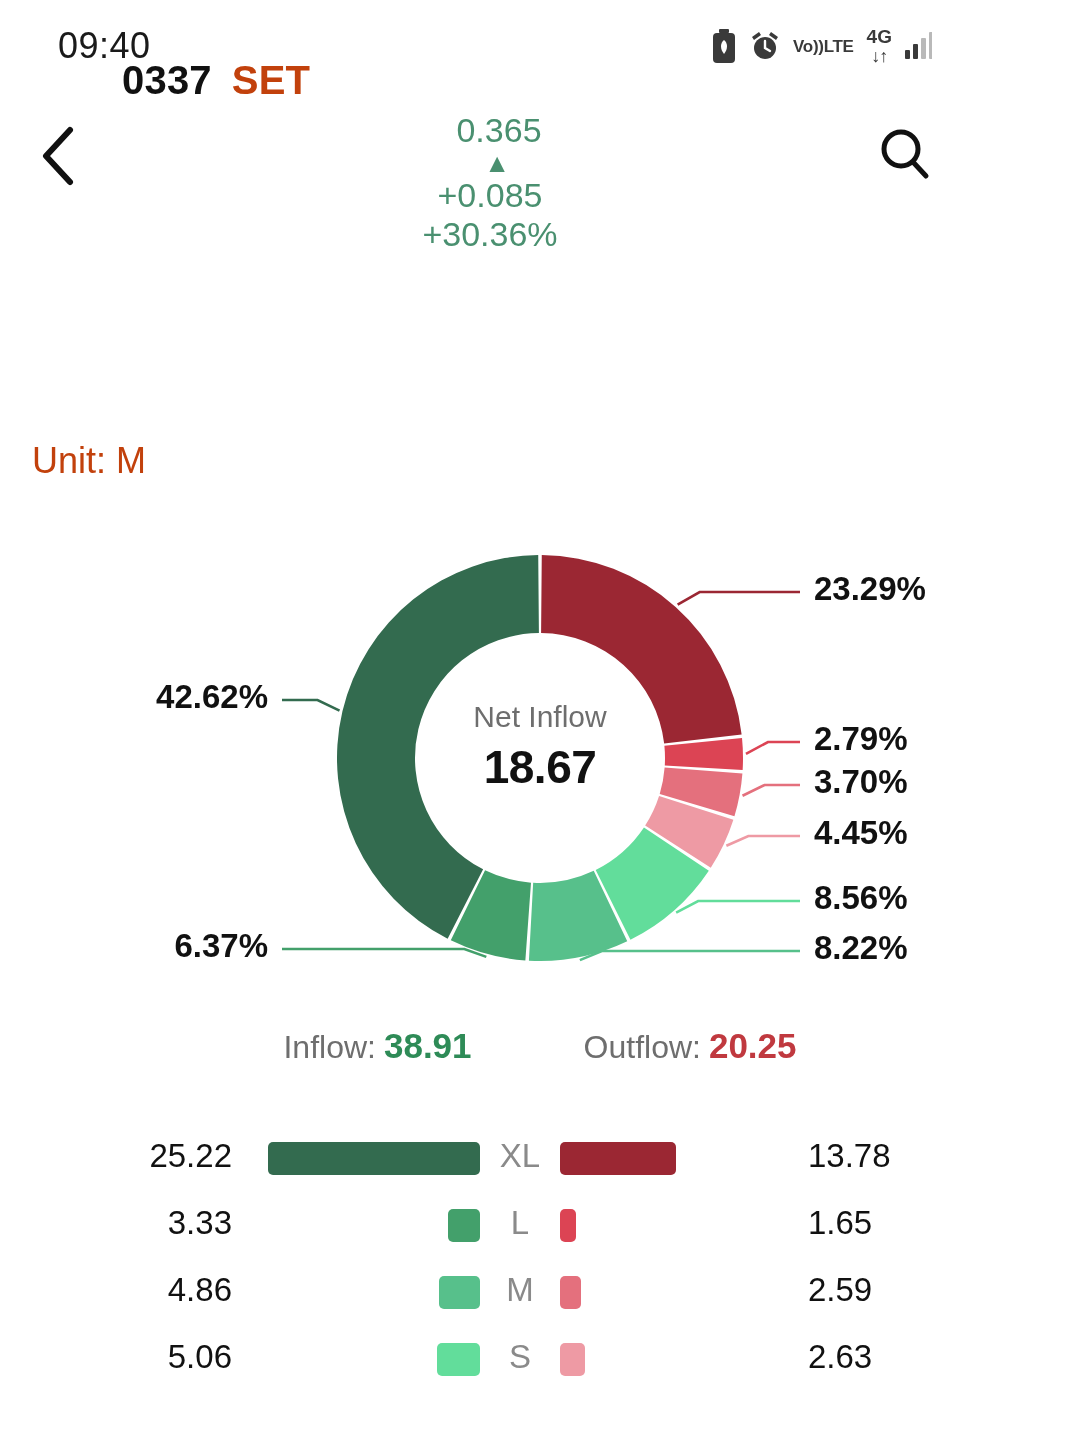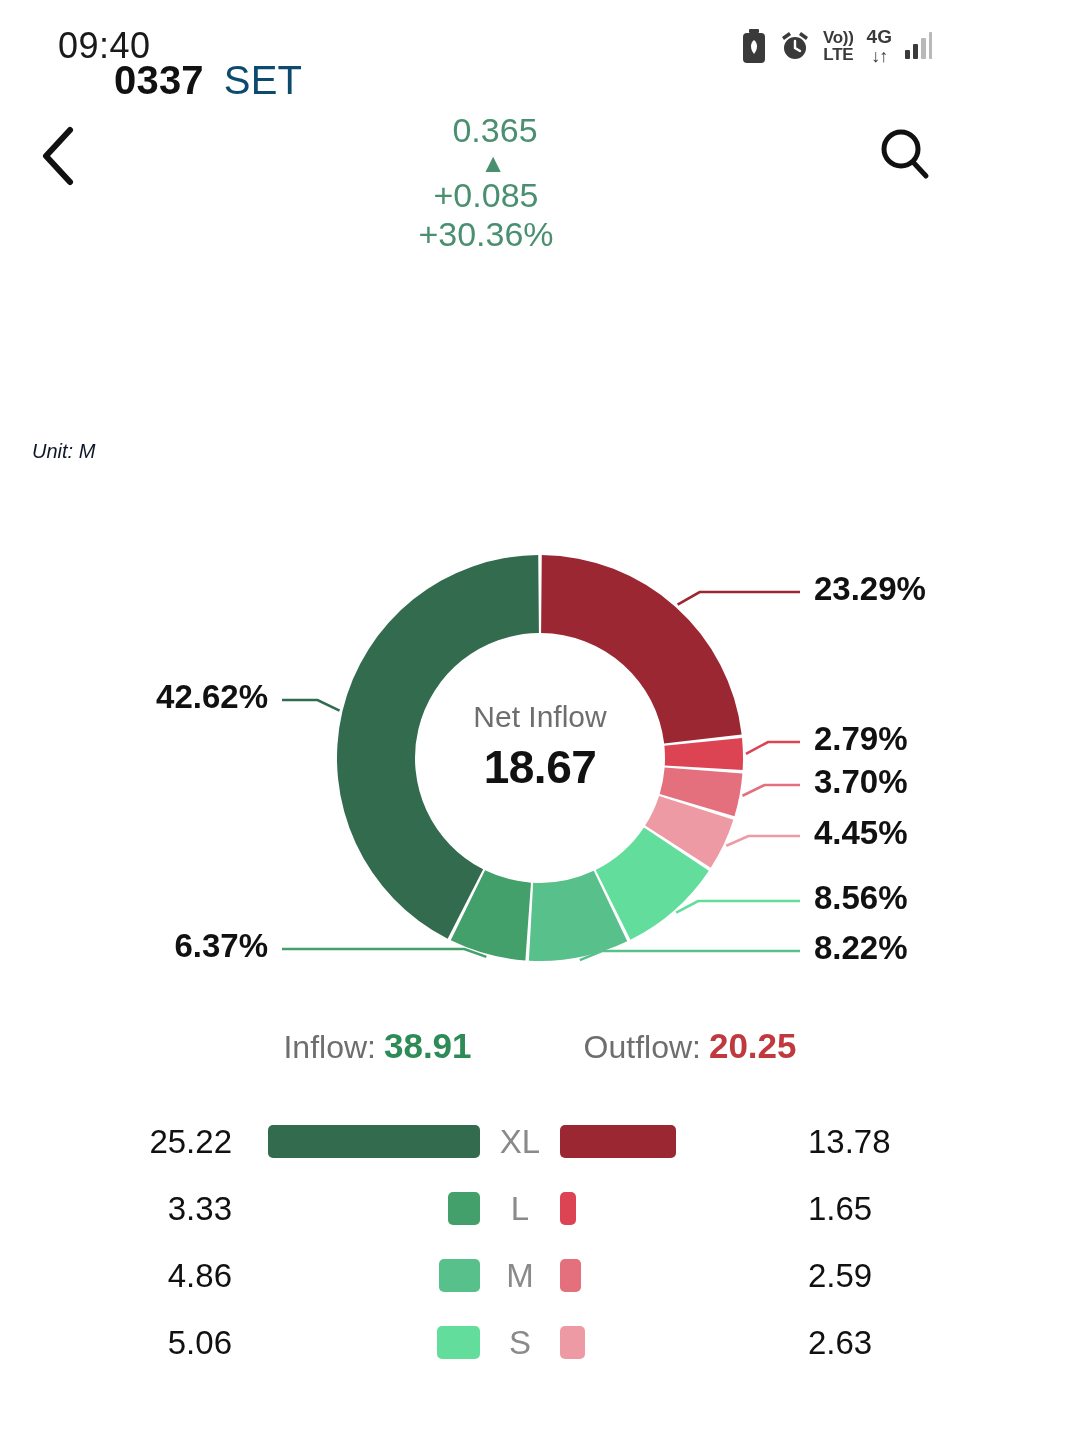--- a/index.html
+++ b/index.html
@@ -13,21 +13,21 @@
 
   
   .statusbar {
     position:absolute; top:0; left:0; width:1080px; height:92px;
     display:flex; align-items:center; justify-content:space-between;
     padding:0 44px 0 58px;
   }
   .status-time { font-size:36px; color:#1a1a1a; letter-spacing:.5px; font-weight:400; }
   .status-icons { display:flex; align-items:center; gap:13px; }
   .si { display:flex; align-items:center; }
-  .volte { display:flex; flex-direction:column; align-items:center; line-height:1; }
+  .volte { display:flex; flex-direction:row; align-items:center; line-height:1; }
   .volte span { font-size:17px; font-weight:700; color:#3a3a3a; letter-spacing:-.3px; }
   .net4g { display:flex; flex-direction:column; align-items:center; line-height:1; gap:1px; }
   .net4g .n { font-size:19px; font-weight:700; color:#3a3a3a; }
   .net4g .ar { font-size:18px; font-weight:700; color:#3a3a3a; letter-spacing:-1px; }
   .bars { display:flex; align-items:flex-end; gap:3px; height:26px; }
   .bars i { display:block; width:5px; background:#3a3a3a; border-radius:1px; }
   .bars i:nth-child(1){ height:9px; }
   .bars i:nth-child(2){ height:15px; }
   .bars i:nth-child(3){ height:21px; background:#b9b9b9; }
   .bars i:nth-child(4){ height:27px; background:#b9b9b9; }
@@ -35,24 +35,24 @@
 
   
   .header {
     position:absolute; top:96px; left:0; width:1080px; height:120px;
     display:flex; align-items:center;
   }
   .back-btn {
     width:96px; height:96px; margin-left:10px;
     display:flex; align-items:center; justify-content:center;
   }
-  .title-block { margin-left:8px; flex:1; }
+  .title-block { margin-left:16px; flex:1; }
   .ticker-row { display:flex; align-items:baseline; gap:20px; }
   .ticker-code { font-size:40px; font-weight:700; color:#111; letter-spacing:.2px; }
-  .ticker-market { font-size:40px; font-weight:400; color:#0c4a6e; letter-spacing:.2px; }
+  .ticker-market { font-size:40px; font-weight:700; color:#c2410c; letter-spacing:.2px; }
   .price-row { display:flex; align-items:center; gap:0; margin-top:8px; color:#4A9070; font-size:34px;flex-direction:column; }
   .price-val { font-weight:400; }
   .price-arrow { margin:0 6px 0 2px; font-size:26px; line-height:1; }
   .price-chg { margin-right:18px; }
   .header-actions { display:flex; align-items:center; gap:30px; margin-right:50px; }
 
   
   .tabs {
     position:absolute; top:248px; left:0; width:1080px; height:78px;
     display:flex; align-items:flex-start; padding-left:32px; gap:56px;
@@ -64,21 +64,21 @@
     background:linear-gradient(90deg,#ef8a3c 0%,#f3a35f 45%,rgba(248,196,150,.25) 100%);
     border-radius:3px;
   }
 
   
   .section-title-row {
     position:absolute; top:336px; left:32px;
     display:flex; align-items:center; gap:22px;
   }
   .section-title { font-size:42px; font-weight:700; color:#111; letter-spacing:-.3px; }
-  .unit-label { position:absolute; top:440px; left:32px; font-size:20px; color:#0f172a;font-style:italic; }
+  .unit-label { position:absolute; top:440px; left:32px; font-size:36px; color:#c2410c; }
 
   
   .chart-area { position:absolute; top:500px; left:0; width:1080px; height:500px; }
   .chart-svg { position:absolute; top:0; left:0; }
   .center-label {
     position:absolute; left:0; top:0; width:1080px; text-align:center;
     pointer-events:none;
   }
   .center-title { font-size:30px; color:#6e6e6e; }
   .center-value { font-size:46px; font-weight:700; color:#111; margin-top:6px; letter-spacing:-.5px; }
@@ -90,21 +90,21 @@
     position:absolute; top:1026px; left:0; width:1080px;
     display:flex; justify-content:center; gap:112px;
   }
   .flow-item { font-size:32px; color:#6e6e6e; white-space:nowrap; }
   .flow-item b { font-weight:700; font-size:35px; margin-left:8px; }
   .flow-in b { color:#2E8B57; }
   .flow-out b { color:#C0393F; }
 
   
   .legend { position:absolute; top:1108px; left:0; width:1080px; }
-  .legend-row { display:flex; align-items:center; height:67px; }
+  .legend-row { display:flex; align-items:flex-end; height:67px; }
   .lg-val-left {
     width:250px; text-align:right; padding-right:18px;
     font-size:33px; color:#111;
   }
   .lg-bar-left { width:230px; display:flex; justify-content:flex-end; }
   .lg-cat {
     width:80px; text-align:center; font-size:33px; color:#8a8a8a;
   }
   .lg-bar-right { width:230px; display:flex; justify-content:flex-start; }
   .lg-val-right { flex:1; padding-left:18px; font-size:33px; color:#111; }

